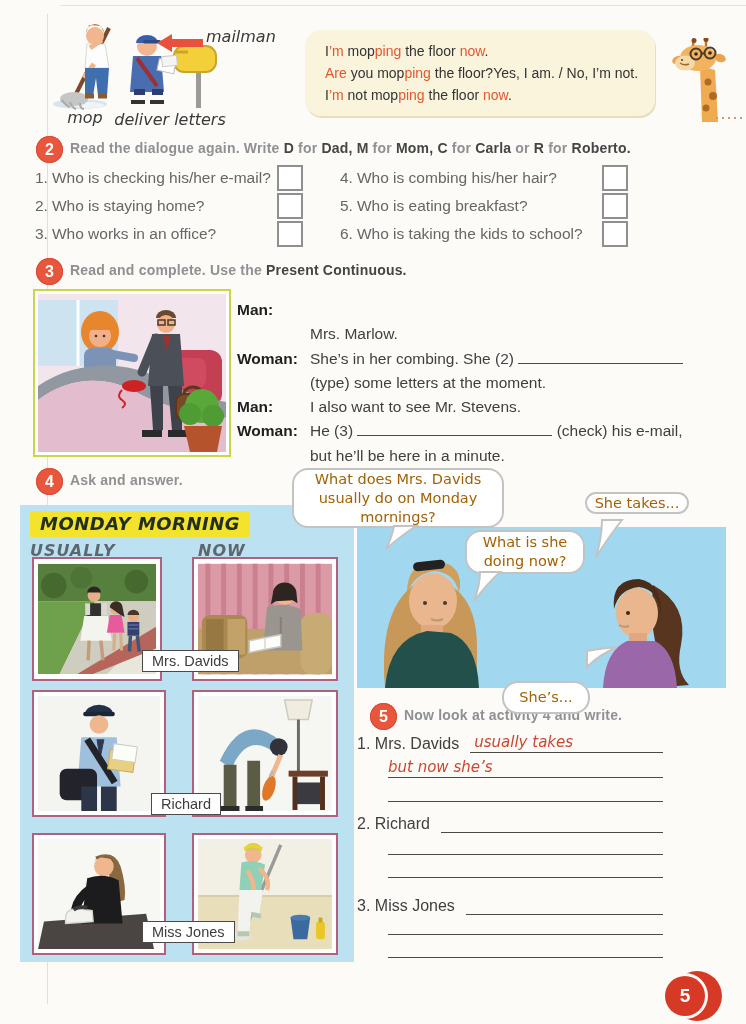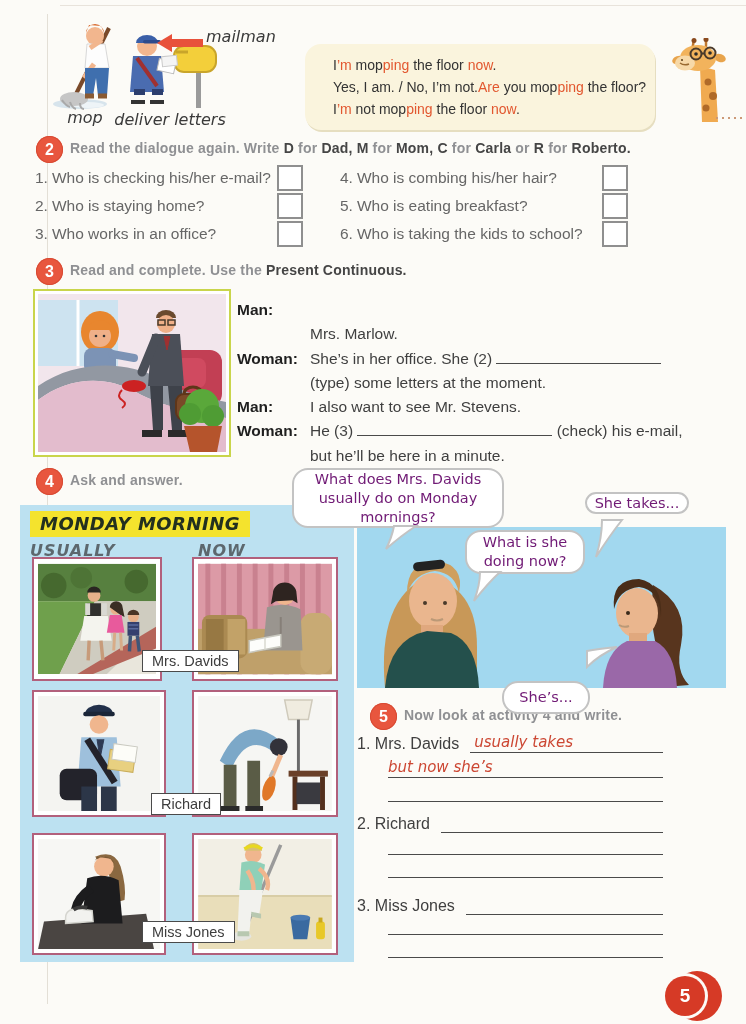--- a/index.html
+++ b/index.html
@@ -5,22 +5,22 @@
   html,body{margin:0;padding:0;}
   body{width:746px;height:1024px;position:relative;background:#fcfbf7;font-family:"Liberation Sans",sans-serif;overflow:hidden;}
   .abs{position:absolute;}
   .scanline-v{left:47px;top:14px;width:1px;height:990px;background:#d9d3c7;opacity:.7;}
   .scanline-h{left:60px;top:5px;width:686px;height:1px;background:#e2ddd3;opacity:.8;}
 
   
   .hand{font-family:"DejaVu Sans",sans-serif;font-style:italic;color:#3a3a3a;font-size:16px;text-align:center;}
 
   
-  .grammar-box{left:305px;top:44px;width:350px;height:86px;background:#faf4dd;border-radius:16px;
-    box-shadow:1px 2px 0 #e6dec0;padding:10px 28px;box-sizing:border-box;
+  .grammar-box{left:305px;top:30px;width:350px;height:86px;background:#faf4dd;border-radius:16px;
+    box-shadow:1px 2px 0 #e6dec0;padding:10px 20px;box-sizing:border-box;
     font-size:14px;line-height:22px;color:#333;white-space:nowrap;}
   .grammar-box .row2{display:flex;justify-content:space-between;}
   .hl{color:#e2572f;}
   .dk{color:#454545;}
 
   
   .numcircle{width:27px;height:27px;border-radius:50%;background:#e8563e;color:#fff;font-weight:bold;
     font-size:16px;display:flex;align-items:center;justify-content:center;box-shadow:inset 0 0 0 1px #d84a33;}
   .ex-title{font-weight:bold;font-size:14px;color:#8f9093;letter-spacing:.2px;}
 
@@ -40,21 +40,21 @@
   
   .blue-panel{left:20px;top:505px;width:334px;height:457px;background:#bce1f1;}
   .banner{left:30px;top:511px;background:#f4e32d;color:#23301f;font-weight:bold;font-style:italic;
     font-size:18px;letter-spacing:.5px;padding:2px 10px 3px;font-family:"DejaVu Sans",sans-serif;}
   .colhead{font-weight:bold;font-style:italic;font-size:16px;color:#5d686e;font-family:"DejaVu Sans",sans-serif;letter-spacing:1px;}
   .pframe{position:absolute;background:#fff;border:2px solid #b2607c;padding:4px;box-sizing:border-box;}
   .pframe svg{display:block;width:100%;height:100%;}
   .name-tag{position:absolute;background:#fff;border:1.5px solid #4a4a4a;color:#3d3d3d;font-size:14.5px;
     padding:2px 9px;white-space:nowrap;z-index:5;}
   .girls-photo{left:357px;top:527px;width:369px;height:161px;}
-  .bubble{position:absolute;background:#fff;border:2px solid #c3c3c3;border-radius:16px;color:#701a75;
+  .bubble{position:absolute;background:#fff;border:2px solid #c3c3c3;border-radius:16px;color:#a16207;
     font-family:"DejaVu Sans",sans-serif;font-size:14.5px;line-height:19px;display:flex;align-items:center;
     justify-content:center;text-align:center;z-index:6;padding:2px 0;box-sizing:border-box;}
   .tail{position:absolute;z-index:7;}
 
   
   .ex5row{position:absolute;display:flex;align-items:flex-end;font-size:16px;color:#3f3f3f;}
   .wline{flex:1;border-bottom:1.5px solid #4a4a4a;margin-left:11px;height:19px;}
   .ans{font-family:"DejaVu Sans",sans-serif;font-style:italic;color:#cc4733;font-size:15px;padding-left:4px;white-space:nowrap;}
   .eline{position:absolute;border-bottom:1.5px solid #4a4a4a;}
 
@@ -110,22 +110,22 @@
 <div class="abs" style="left:156px;top:33px;width:48px;height:20px;">
   <svg viewBox="0 0 48 20">
       <path d="M1 10 L16 1 L16 6 L47 6 L47 14 L16 14 L16 19 Z" fill="#e8513b"></path>
     </svg>
 </div>
 <div class="abs hand" style="left:206px;top:27px;width:100px;text-align:left;">mailman</div>
 
 <div class="abs grammar-box">
   <div><span>I</span><span class="hl">’m</span><span> mop</span><span class="hl">ping</span><span> the floor </span><span class="hl">now</span><span>.</span></div>
   <div class="row2">
+    <span><span class="hl">Are</span><span> you mop</span><span class="hl">ping</span><span> the floor?</span></span>
     <span>Yes, I am. / No, I’m not.</span>
-    <span><span class="hl">Are</span><span> you mop</span><span class="hl">ping</span><span> the floor?</span></span>
   </div>
   <div><span>I</span><span class="hl">’m</span><span> not mop</span><span class="hl">ping</span><span> the floor </span><span class="hl">now</span><span>.</span></div>
 </div>
 
 <div class="abs" style="left:658px;top:38px;width:88px;height:84px;">
   <svg viewBox="0 0 88 84">
     <line x1="36" y1="2" x2="34" y2="12" stroke="#c07830" stroke-width="2.5"></line>
       <circle cx="36" cy="2.5" r="2.5" fill="#8a4a1e"></circle>
     <line x1="48" y1="1" x2="48" y2="11" stroke="#c07830" stroke-width="2.5"></line>
       <circle cx="48" cy="1.5" r="2.5" fill="#8a4a1e"></circle>
@@ -229,21 +229,21 @@
 <div class="abs dlg">
   <div class="dlg-row">
       <span class="dlg-sp">Man:</span>
     </div>
   <div class="dlg-row">
       <span class="dlg-sp"></span>
       <span><span>Mrs. Marlow.</span></span>
     </div>
   <div class="dlg-row">
       <span class="dlg-sp">Woman:</span>
-      <span><span>She’s in her office. She (</span><span class="dk">2</span><span>) </span><span class="blank" style="width: 165px;"></span></span>
+      <span><span>She’s in her combing. She (</span><span class="dk">2</span><span>) </span><span class="blank" style="width: 165px;"></span></span>
     </div>
   <div class="dlg-row">
       <span class="dlg-sp"></span>
       <span><span>(type) some letters at the moment.</span></span>
     </div>
   <div class="dlg-row">
       <span class="dlg-sp">Man:</span>
       <span><span>I also want to see Mr. Stevens.</span></span>
     </div>
   <div class="dlg-row">

